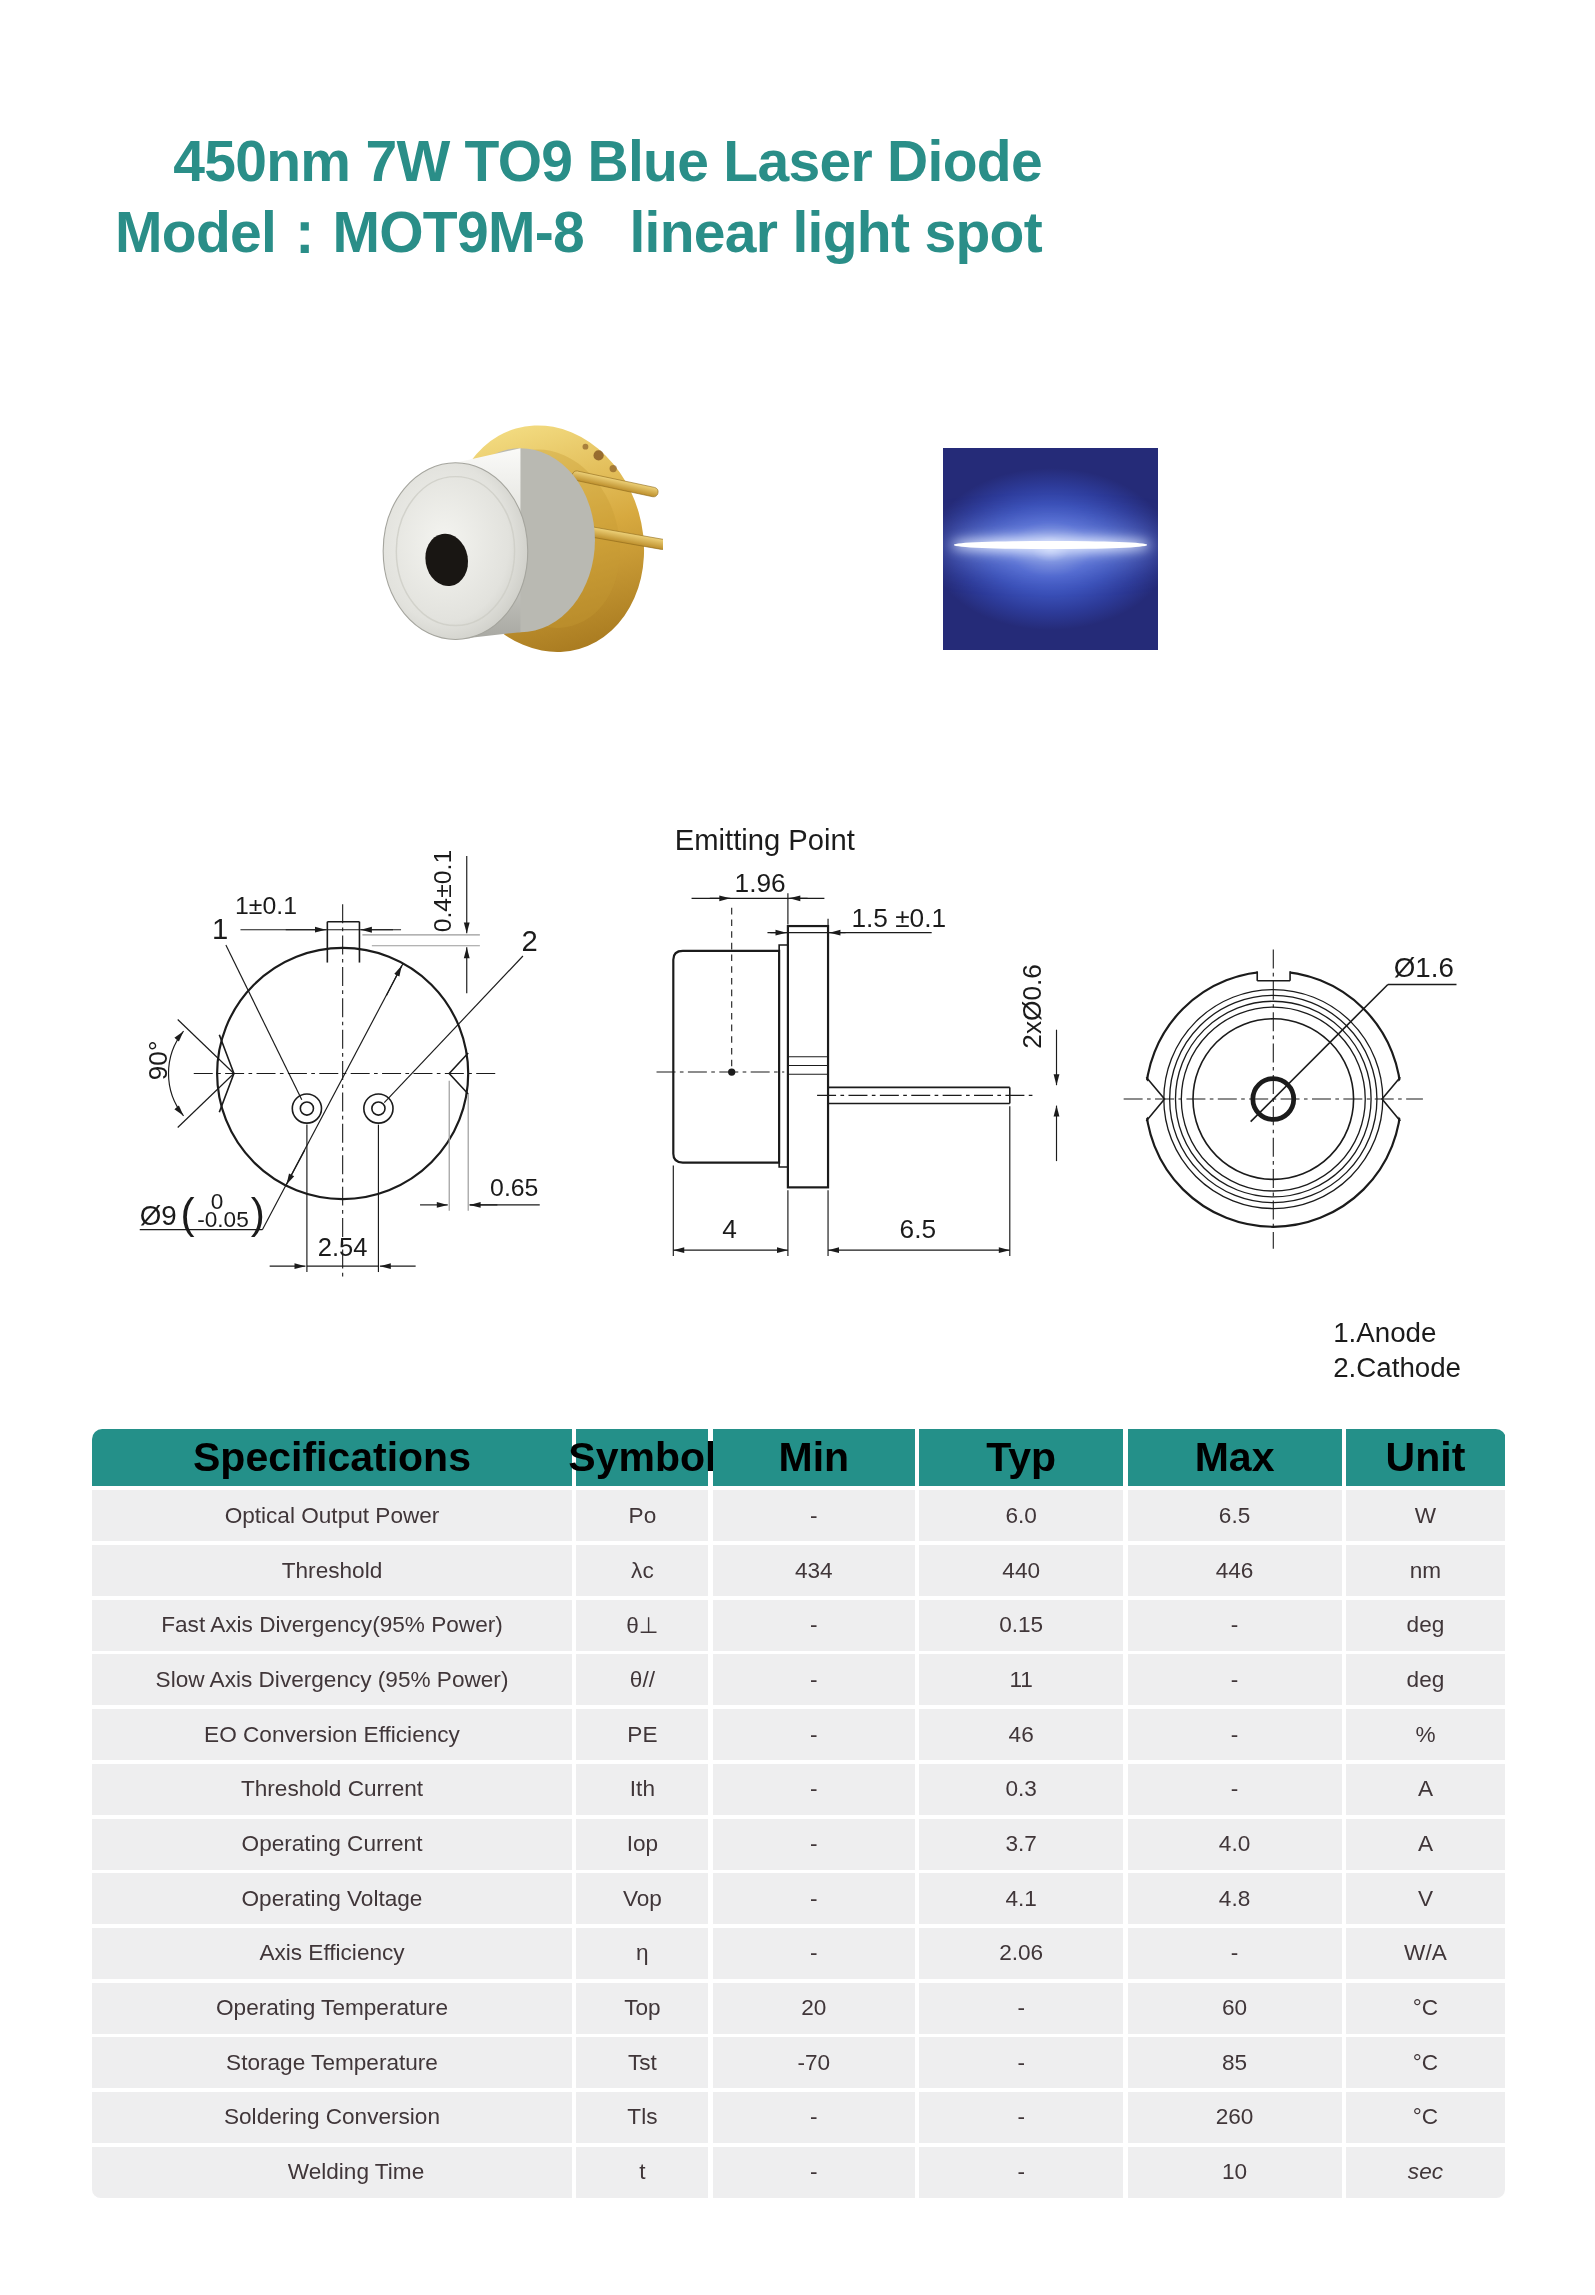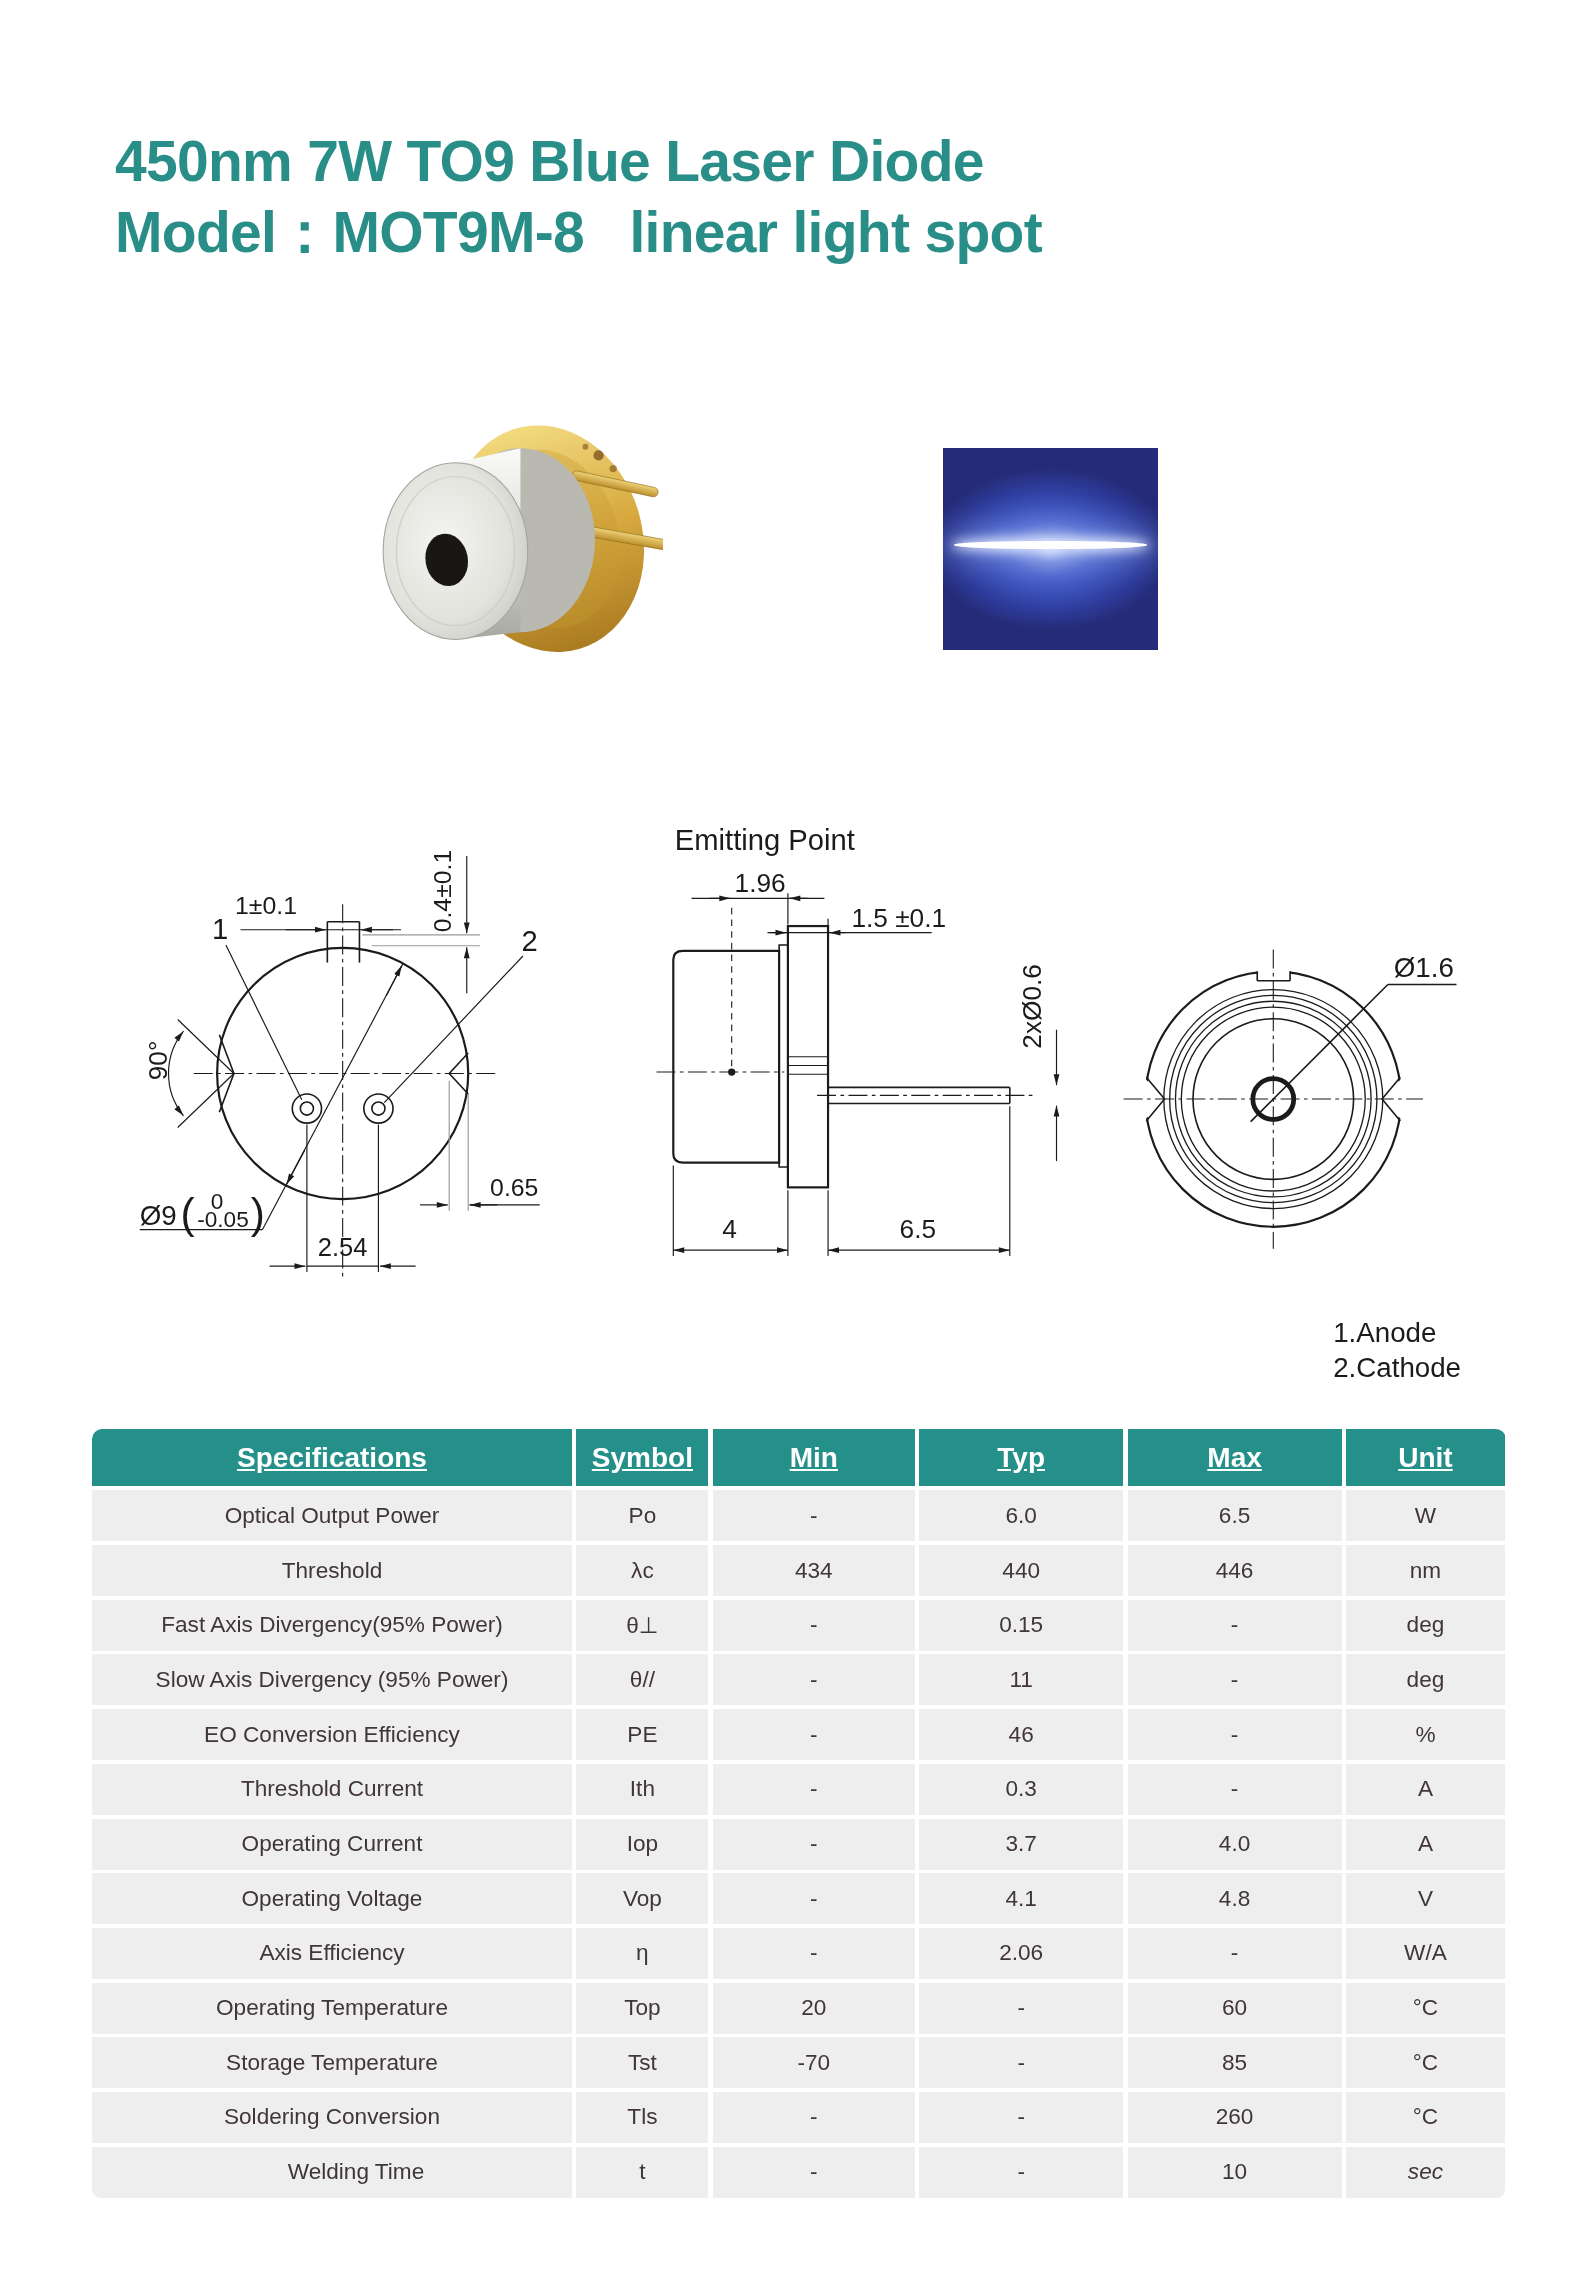--- a/index.html
+++ b/index.html
@@ -1,21 +1,21 @@
 <!DOCTYPE html>
 <html style="font-size:11.7px"><head>
 <meta charset="utf-8">
 <style>
   html,body{margin:0;padding:0;background:#ffffff;}
   .page{position:relative;width:1595px;height:2295px;background:#fff;overflow:hidden;
         font-family:"Liberation Sans",sans-serif;}
   
   .title{position:absolute;left:115px;top:88px;color:#2a8e88;font-weight:bold;
          font-size:57px;line-height:71px;letter-spacing:-0.7px;white-space:pre;}
-  .title span{display:block;}
+  .title span{display:block;text-align:right;}
   
   .photo{position:absolute;left:356px;top:416px;width:307px;height:241px;}
   .spot{position:absolute;left:943px;top:448px;width:215px;height:202px;background:#252b78;overflow:hidden;}
   .spot .glow{position:absolute;left:-6%;top:10%;width:112%;height:80%;border-radius:50%;
       background:radial-gradient(closest-side,#cdd6f7 0%,#7488da 16%,#4c64cd 34%,#3a50b8 55%,#2d3b99 78%,rgba(37,43,120,0) 100%);}
   .spot .beam{position:absolute;left:5%;top:calc(48% - 3.7px);width:90%;height:7.3px;border-radius:50%;background:#fff;
       box-shadow:0 0 11.7px 3.7px rgba(228,236,255,.95),0 0 31px 11.7px rgba(148,170,238,.6);}
   
   .drawings{position:absolute;left:58px;top:796px;width:1489px;height:628px;}
   .drawings text{fill:#1b1b1b;font-family:"Liberation Sans","DejaVu Sans",sans-serif;}
@@ -26,22 +26,22 @@
   .s-bold{stroke:#1b1b1b;stroke-width:6.5;fill:none;}
   .s-ext{stroke:#9a9a9a;stroke-width:1.6;fill:none;}
   .s-cl{stroke:#1b1b1b;stroke-width:1.5;fill:none;stroke-dasharray:26 6 5 6;}
   .s-dash{stroke:#1b1b1b;stroke-width:1.5;fill:none;stroke-dasharray:9 7;}
   .lb31{font-size:31px;} .lb34{font-size:34px;} .lb35{font-size:35px;} .lb36{font-size:36px;}
   .lb38{font-size:38px;} .lb40{font-size:40px;} .lb58{font-size:58px;font-weight:300;}
   
   .spec-table{position:absolute;left:92px;top:1429px;width:1414px;}
   .thead{display:grid;grid-template-columns:480px 132px 202px 204px 214px 159px;column-gap:4.4px;
          height:57px;border-radius:10.2px 10.2px 0 0;overflow:hidden;}
-  .th{background:#249089;color:#ffffff;font-size:28px;font-weight:bold;
-      display:flex;align-items:center;justify-content:center;text-decoration:underline;}
+  .th{background:#249089;color:#000000;font-size:41px;font-weight:bold;
+      display:flex;align-items:center;justify-content:center;}
   .tbody{display:grid;grid-template-columns:480px 132px 202px 204px 214px 159px;column-gap:4.4px;row-gap:3.7px;margin-top:4.4px;}
   .trow{display:contents;}
   .td{background:#eeeeef;height:51px;display:flex;align-items:center;justify-content:center;
       font-size:22.6px;color:#403639;}
   .trow:last-child .td:first-child{border-radius:0 0 0 8.8px;padding-left:48px;}
   .trow:last-child .td:last-child{border-radius:0 0 8.8px 0;font-style:italic;}
 </style>
 </head>
 <body>
 

